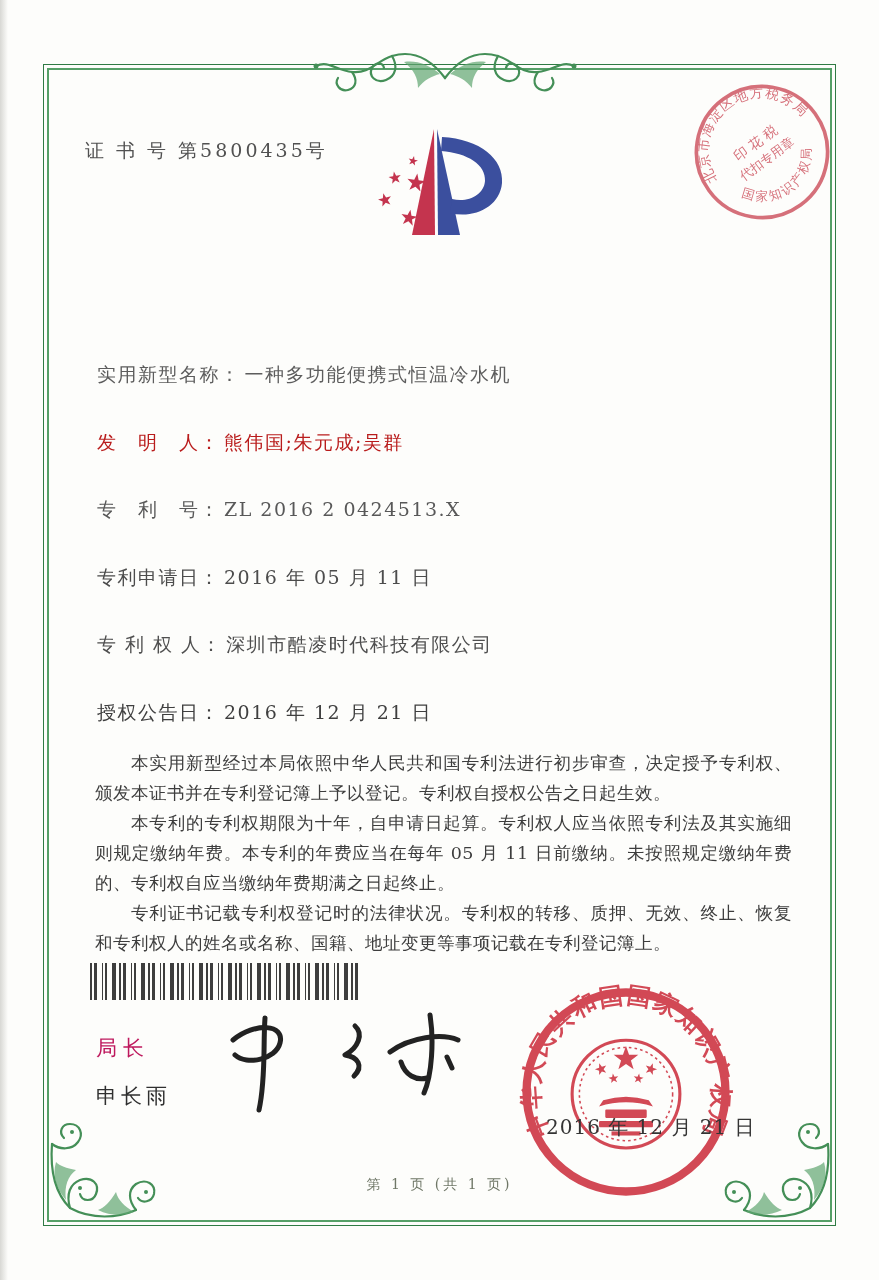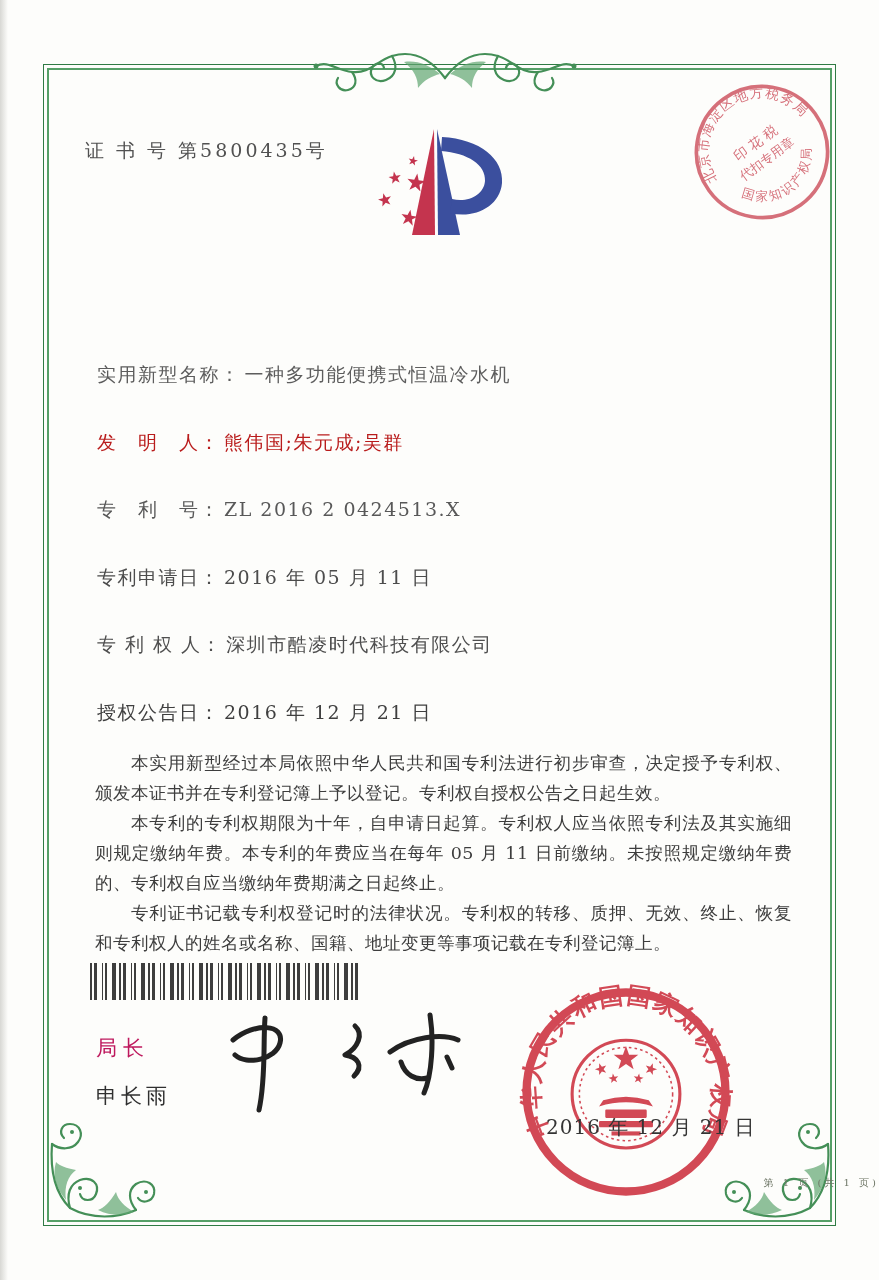--- a/index.html
+++ b/index.html
@@ -42,22 +42,22 @@
         transparent 17px 22px,#1c1c1c 22px 26px,transparent 26px 29px);}
   
   .signer-title{position:absolute;left:96px;top:1034px;font-size:21px;letter-spacing:6px;color:#be185d;}
   .signer-name{position:absolute;left:96px;top:1082px;font-size:21px;letter-spacing:4px;color:#2f2f2f;text-align:center;}
   .signature{position:absolute;left:205px;top:1000px;width:275px;height:125px;}
   
   .seal{position:absolute;left:512px;top:978px;width:228px;height:228px;opacity:.92;}
   .seal-date{position:absolute;left:546px;top:1114px;font-size:20px;letter-spacing:1px;color:#343434;z-index:5;}
   .tax-stamp{position:absolute;left:688px;top:78px;width:148px;height:148px;opacity:.85;}
   
-  .footer{position:absolute;left:0;top:1176px;width:100%;text-align:right;
-    font-size:10px;letter-spacing:3px;color:#6f7767;}
+  .footer{position:absolute;left:0;top:1176px;width:100%;text-align:center;
+    font-size:14px;letter-spacing:3px;color:#6f7767;}
 </style>
 </head>
 <body>
 
 <div class="page">
   <div class="scan-edge"></div>
 
   <div class="frame-outer">
     <div class="frame-inner"></div>
   </div>

